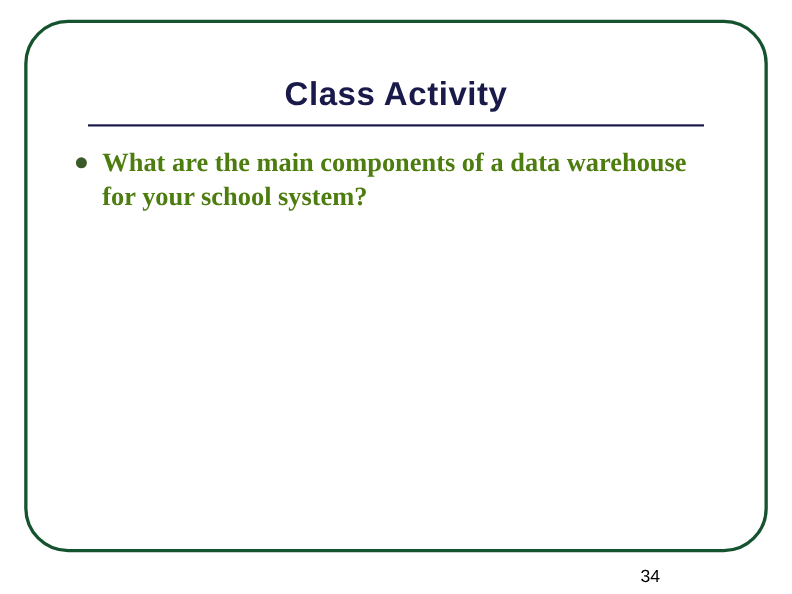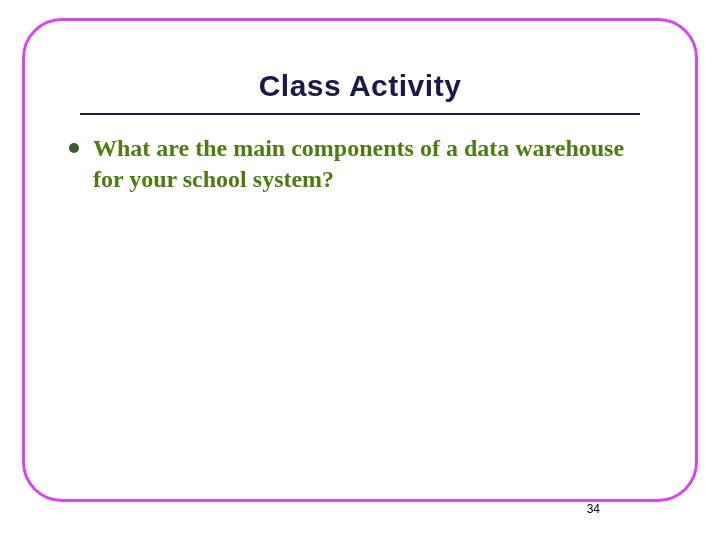--- a/index.html
+++ b/index.html
@@ -13,21 +13,21 @@
       background: #ffffff;
       position: relative;
       font-family: Georgia, 'Times New Roman', serif;
     }
     .slide-frame {
       position: absolute;
       top: 18px;
       left: 22px;
       right: 22px;
       bottom: 38px;
-      border: 3px solid #d946ef;
+      border: 3px solid #14532d;
       border-radius: 40px;
     }
     .content {
       padding: 48px 38px 20px 38px;
     }
     .title {
       text-align: center;
       font-family: Arial, Helvetica, sans-serif;
       font-weight: 900;
       font-size: 30px;
@@ -59,23 +59,23 @@
     .bullet-text {
       font-family: 'Times New Roman', Times, serif;
       font-weight: bold;
       font-size: 24px;
       color: #4d7c0f;
       line-height: 1.3;
     }
     .page-number {
       position: absolute;
       right: 120px;
-      bottom: 24px;
+      bottom: 6px;
       font-family: Arial, Helvetica, sans-serif;
-      font-size: 12px;
+      font-size: 16px;
       color: #000;
     }
   </style>
 </head>
 <body>
 
 <div class="slide-frame">
   <div class="content">
     <h1 class="title">Class Activity</h1>
     <div class="title-underline"></div>

